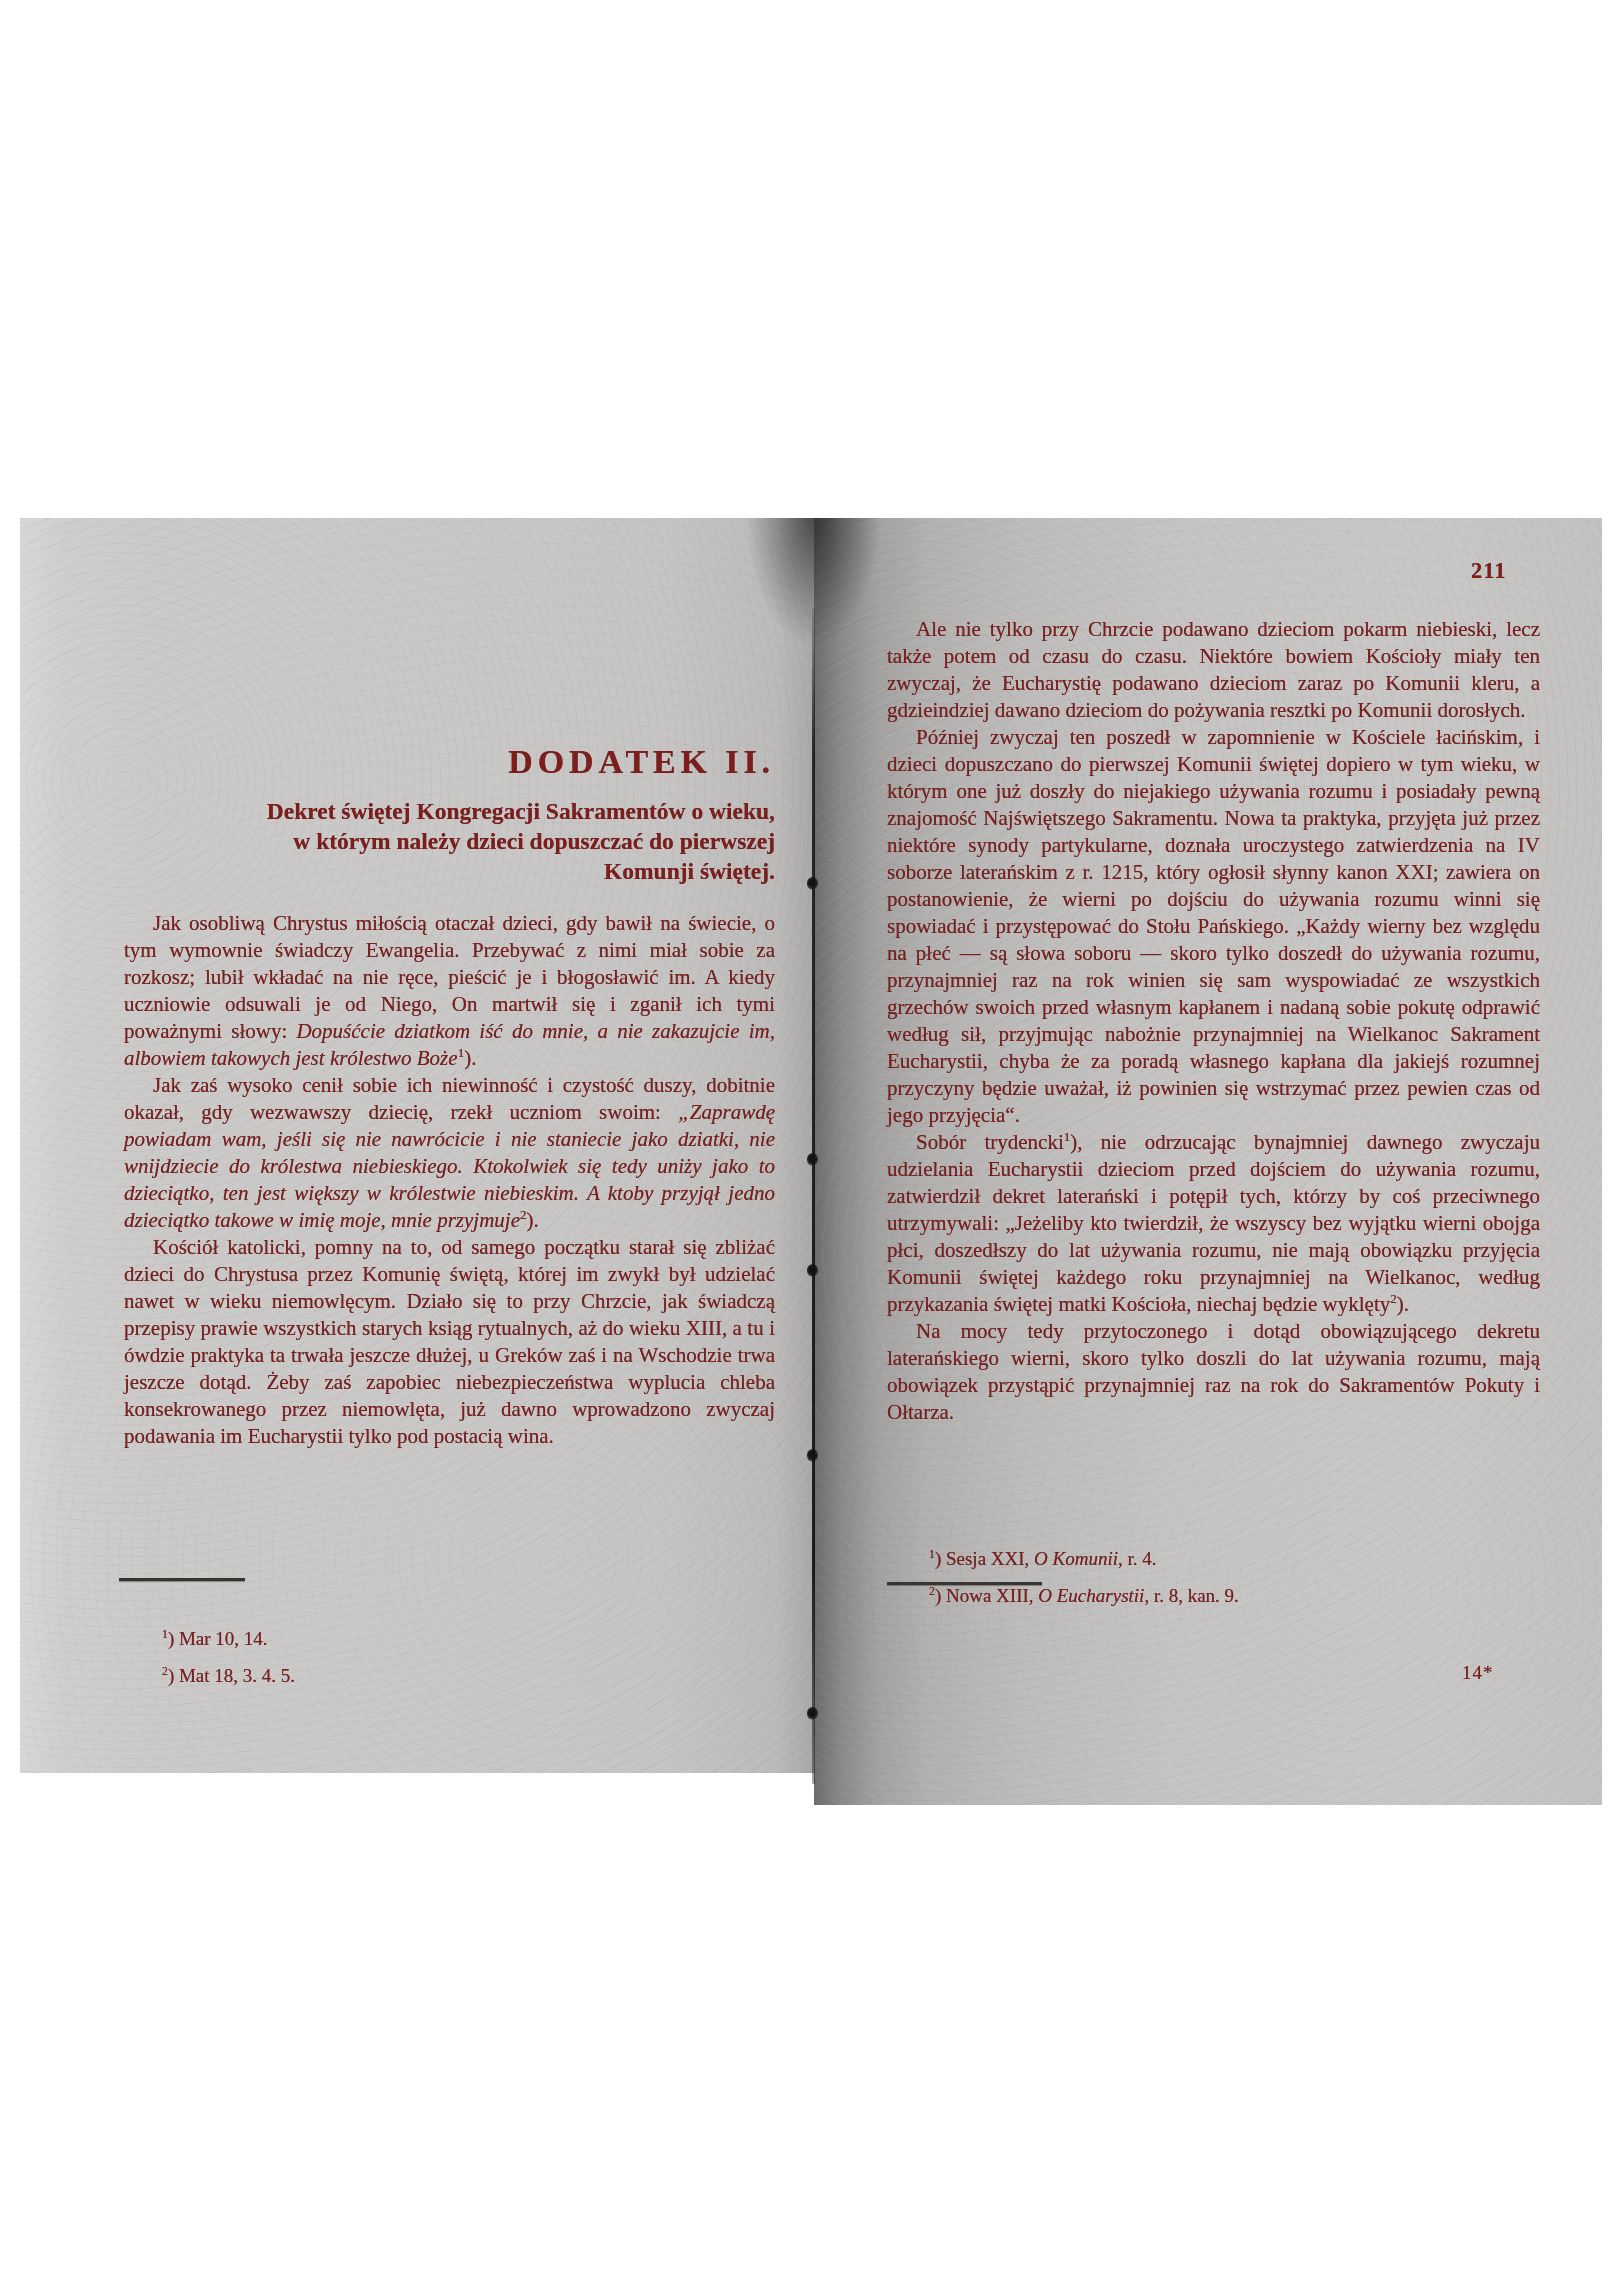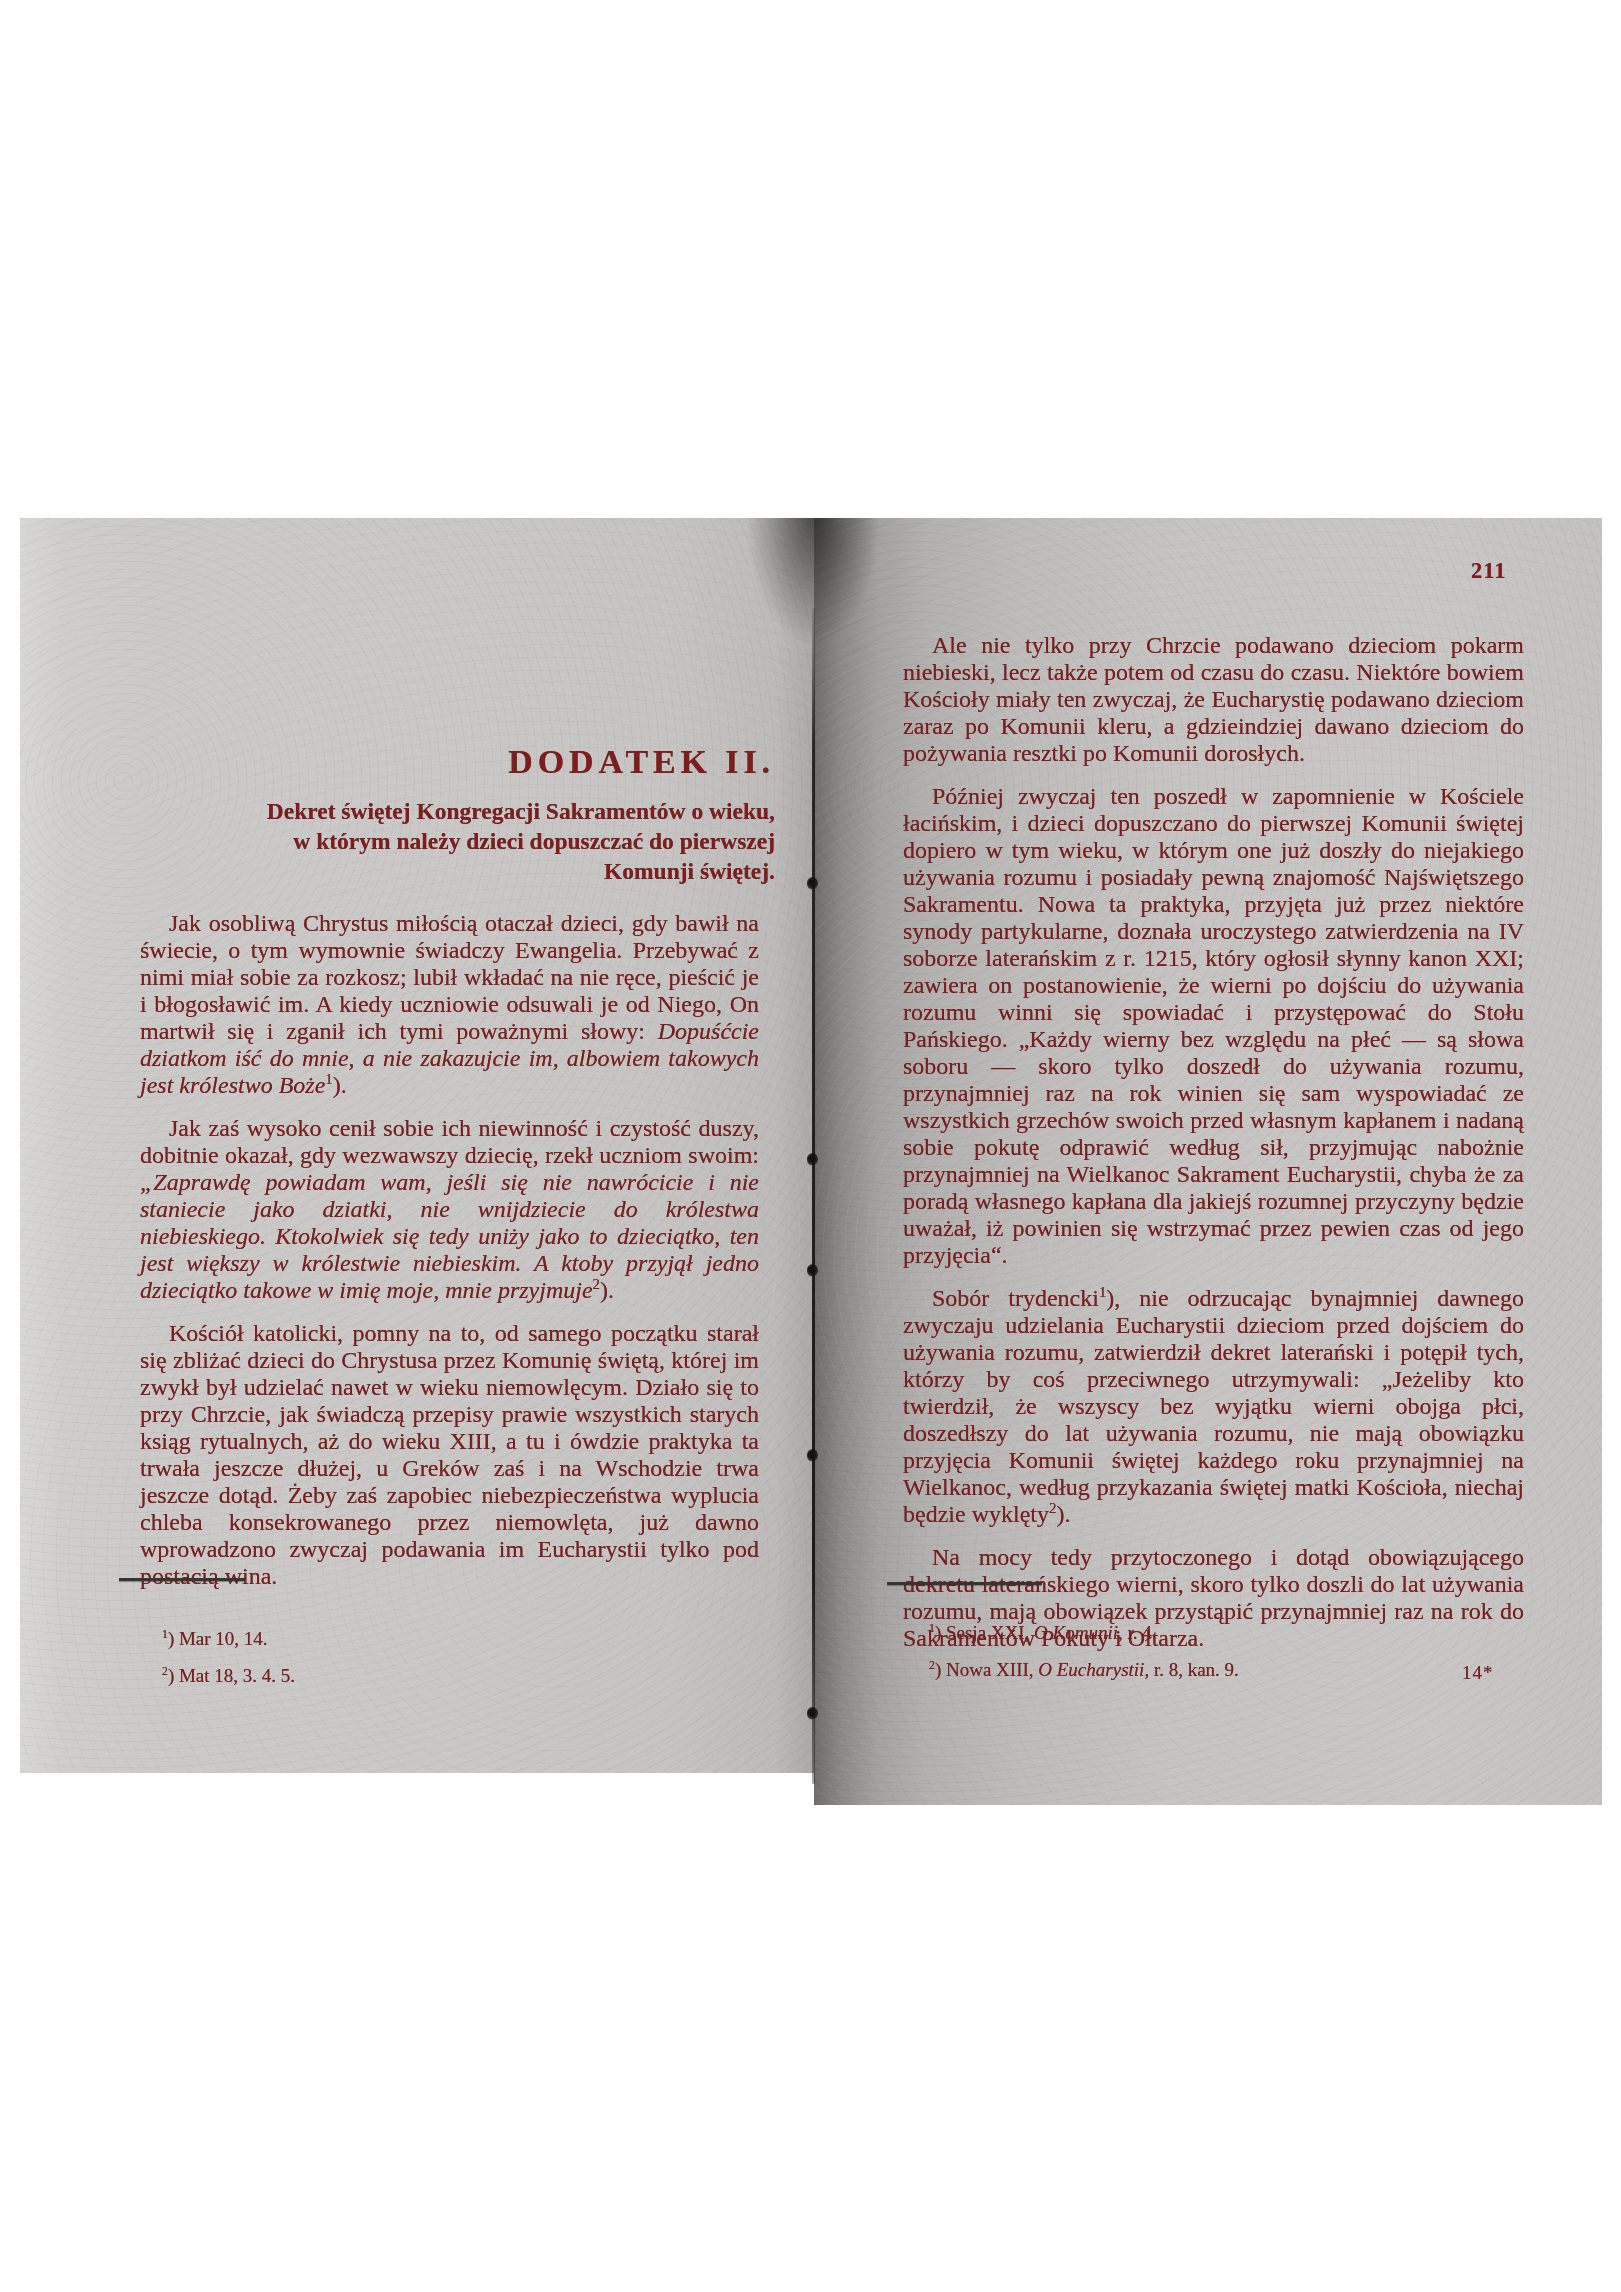--- a/index.html
+++ b/index.html
@@ -51,29 +51,29 @@
   .right-col{position:absolute;left:887px;top:616px;width:653px;}
   .doc-heading{
     margin:0 0 14.7px 0;text-align:right;
     font-size:34px;font-weight:bold;letter-spacing:4.9px;line-height:39px;
   }
   .doc-subtitle{
     margin:0 0 24.5px 0;text-align:right;white-space:pre-line;
     font-size:23.5px;font-weight:bold;line-height:30px;
   }
   .para{
-    margin:16px;text-indent:29px;text-align:justify;
-    font-size:24px;line-height:27px;
+    margin:0;text-indent:29px;text-align:justify;
+    font-size:21px;line-height:27px;
   }
   .fn-rule{position:absolute;background:#38342f;box-shadow:0 1px 1px rgba(40,36,30,0.4);}
   .fn-rule-left{left:119px;top:1578px;width:126px;height:2.9px;}
   .fn-rule-right{left:887px;top:1582px;width:155px;height:2.9px;}
   .footnotes{position:absolute;margin-top:32px;}
   .footnotes-left{left:162px;top:1588px;width:549px;}
-  .footnotes-right{left:929px;top:1582px;width:549px;}
+  .footnotes-right{left:929px;top:1508px;width:549px;}
   .footnote{margin:0;font-size:19px;line-height:37px;text-align:left;}
   sup{font-size:62%;line-height:0;vertical-align:super;}
   .page-number{
     position:absolute;left:1471px;top:558px;
     font-size:22.5px;font-weight:bold;letter-spacing:1px;
   }
   .signature-mark{
     position:absolute;left:1462px;top:1662px;
     font-size:19px;font-weight:normal;letter-spacing:1px;
   }

